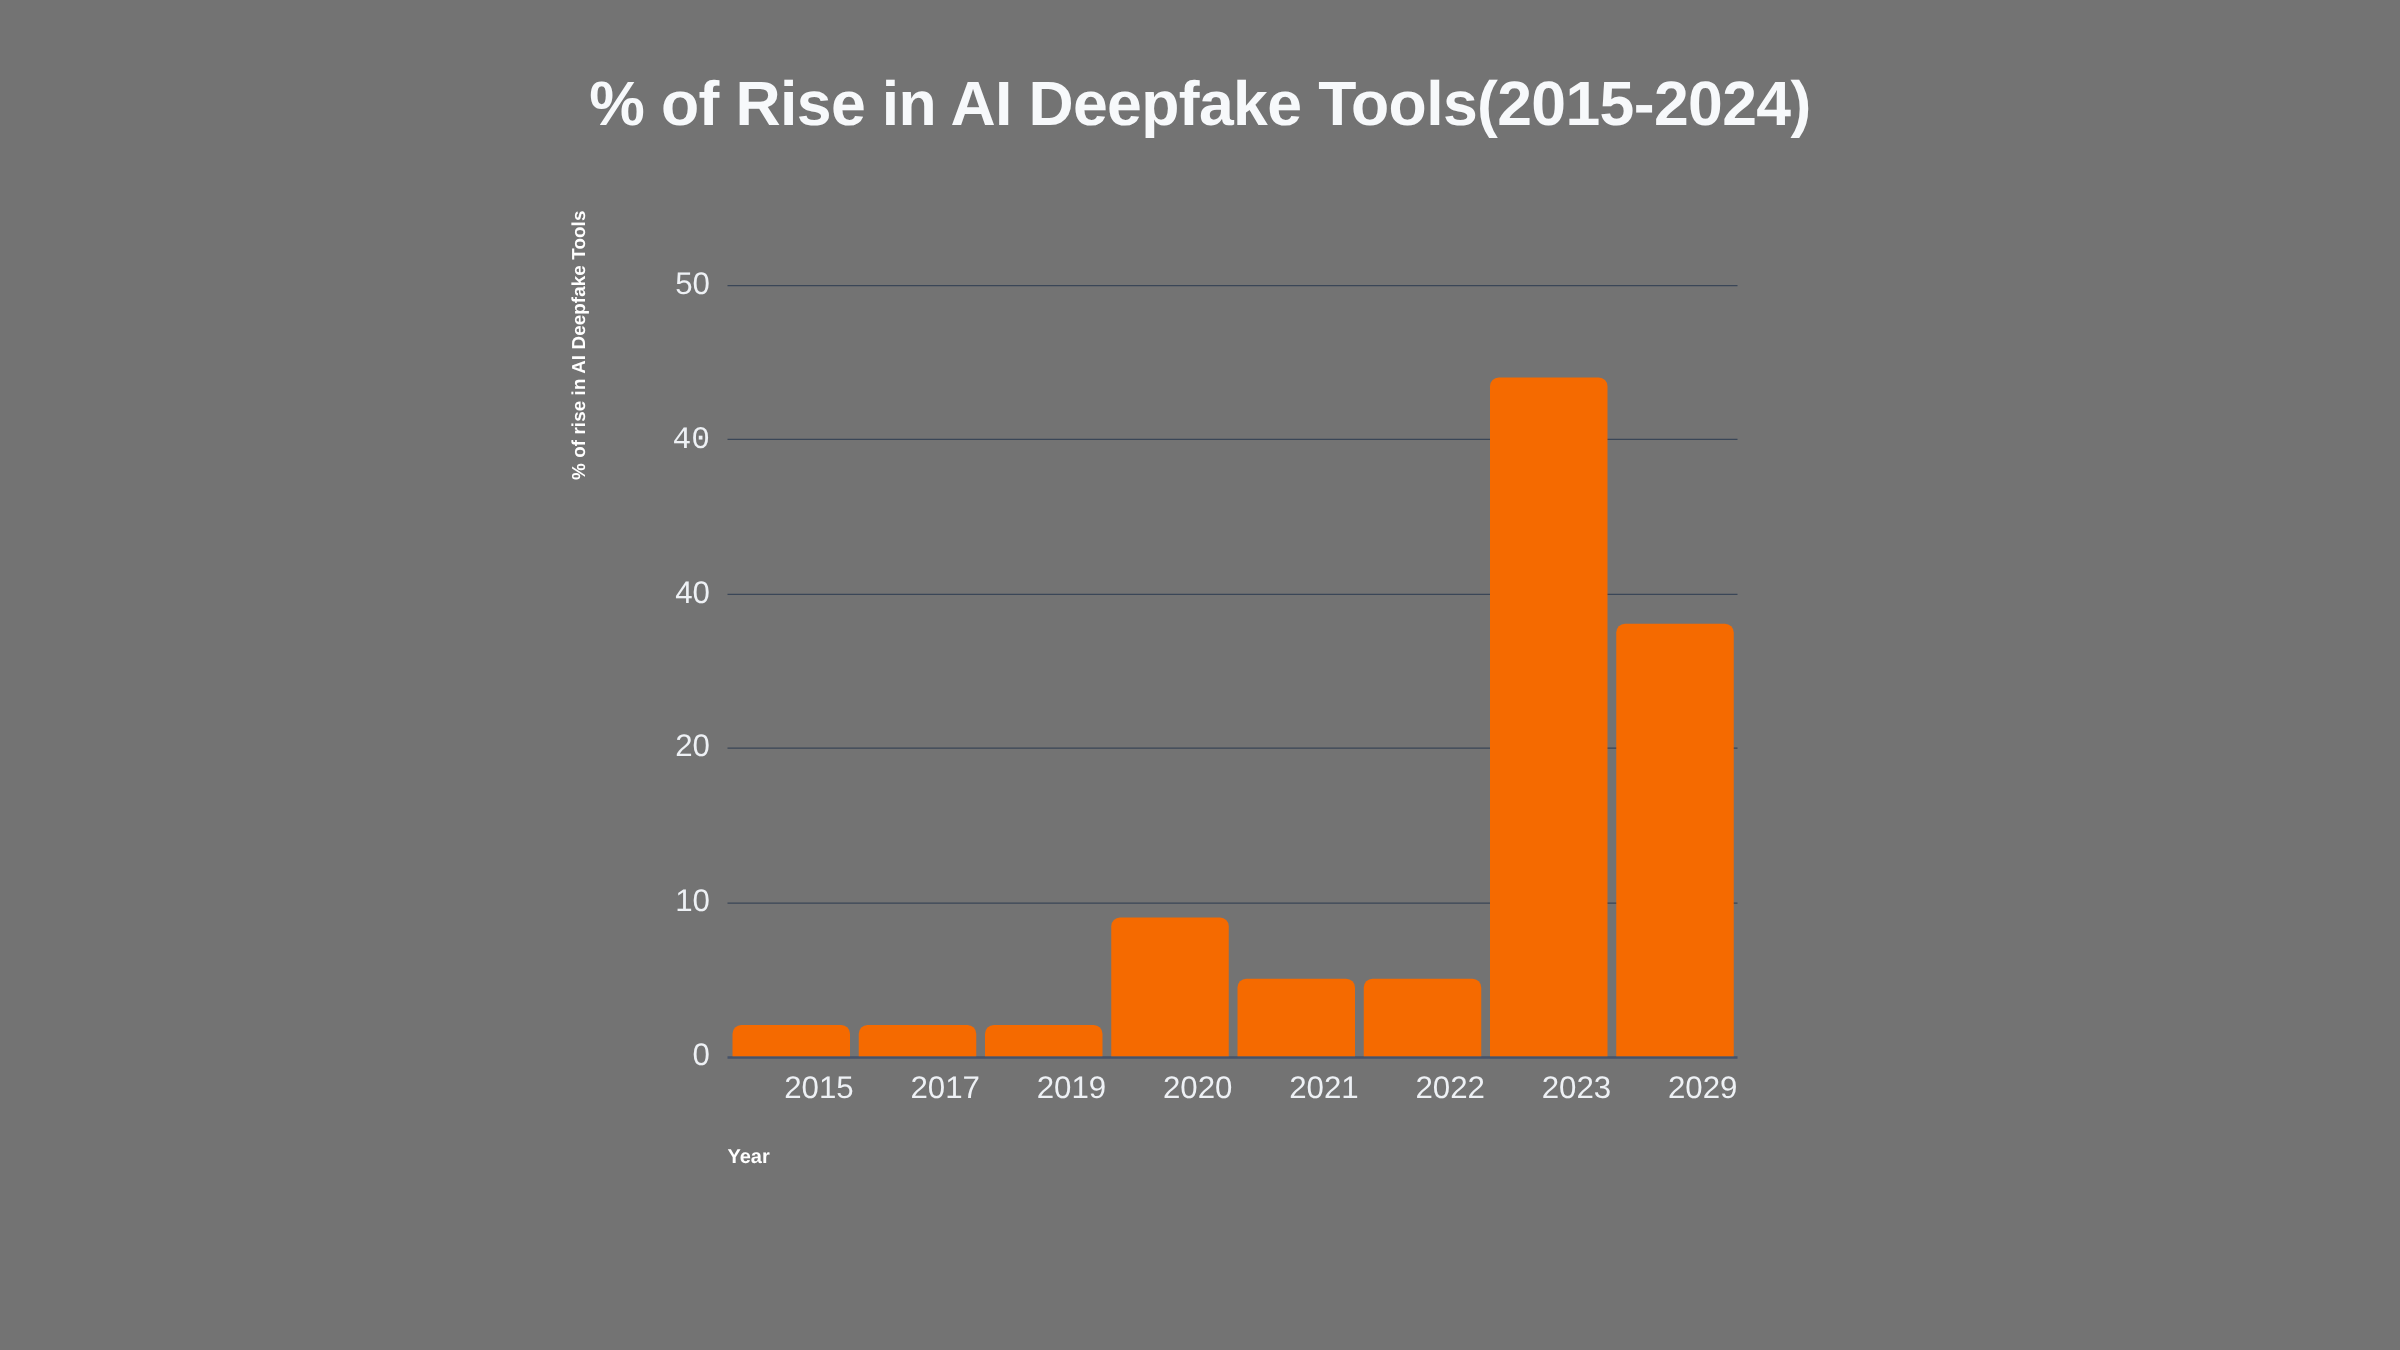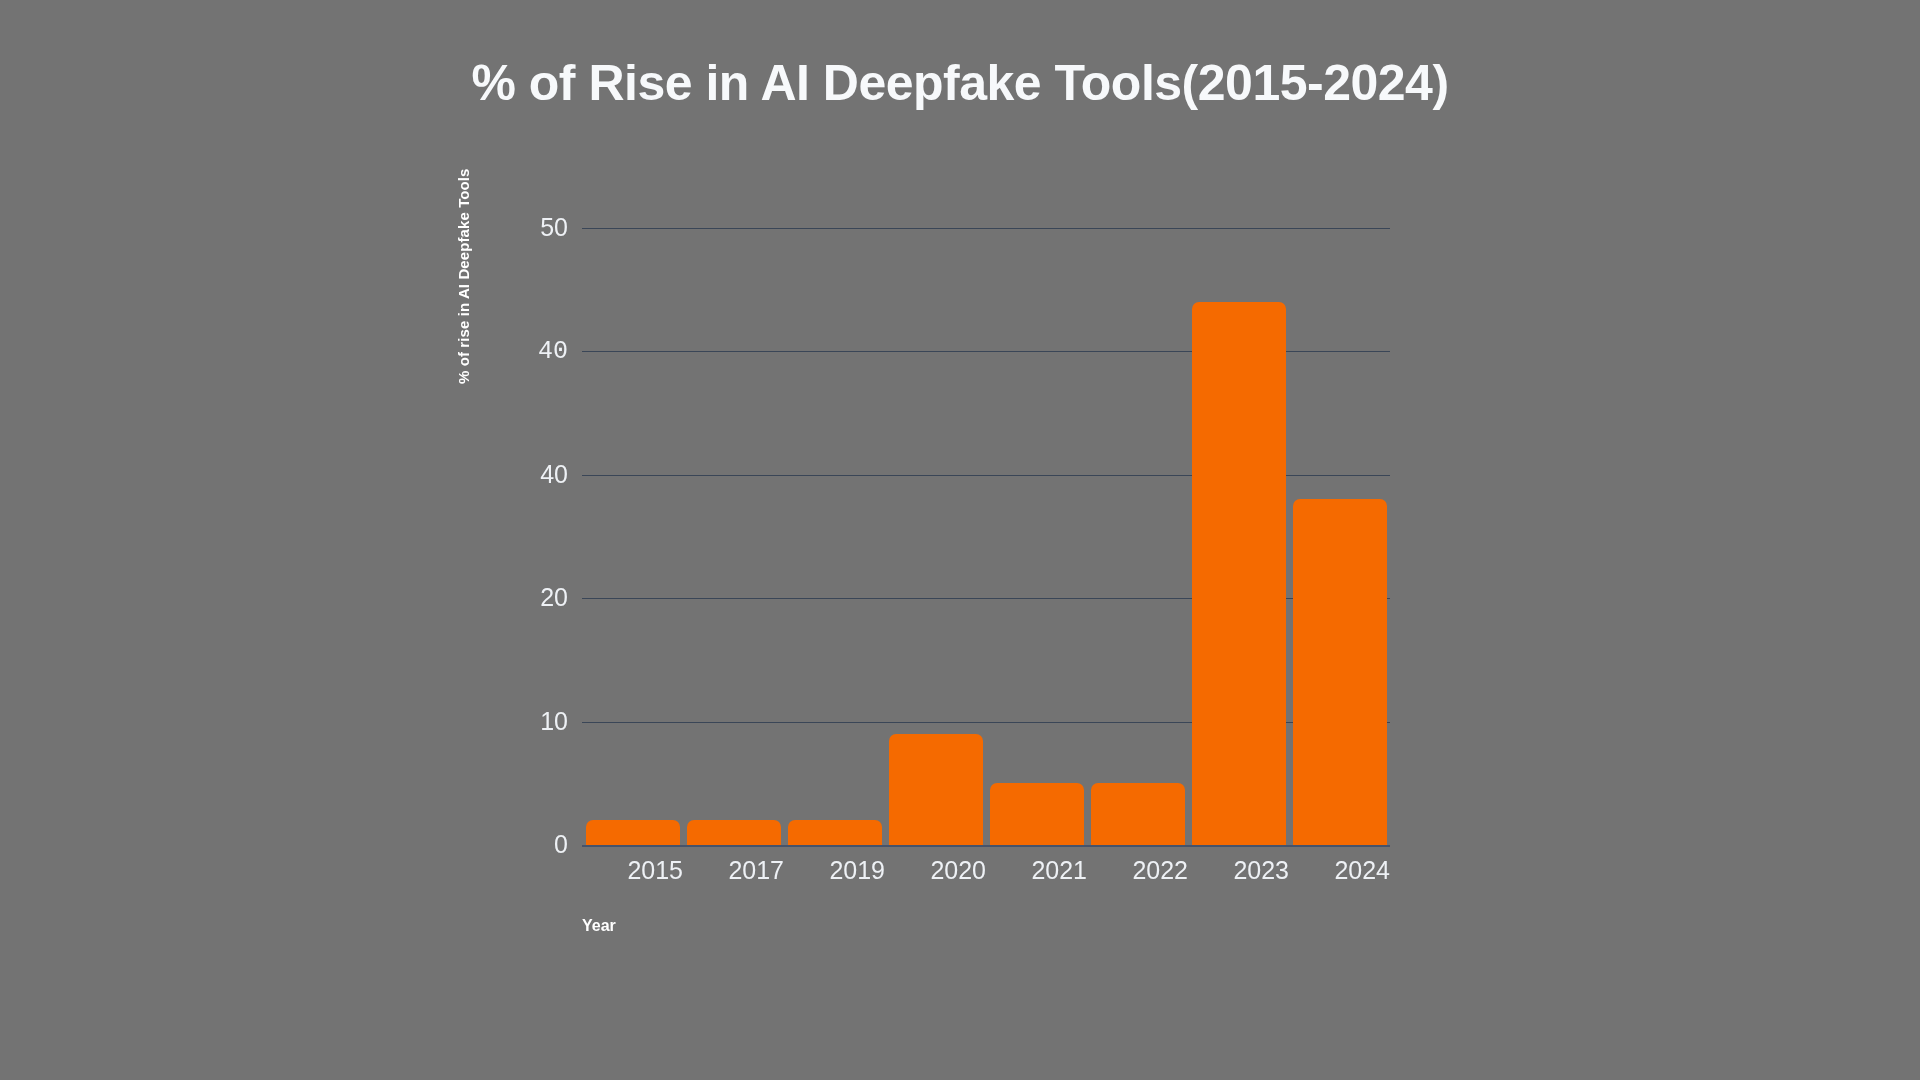--- a/index.html
+++ b/index.html
@@ -170,18 +170,18 @@
     </div>
 
   <div id="xticks">
       <div class="xtick">2015</div>
       <div class="xtick">2017</div>
       <div class="xtick">2019</div>
       <div class="xtick">2020</div>
       <div class="xtick">2021</div>
       <div class="xtick">2022</div>
       <div class="xtick">2023</div>
-      <div class="xtick">2024</div>
+      <div class="xtick">2029</div>
     </div>
 
   <div id="x-axis-title">Year</div>
 
 </div>
 
 </body></html>

